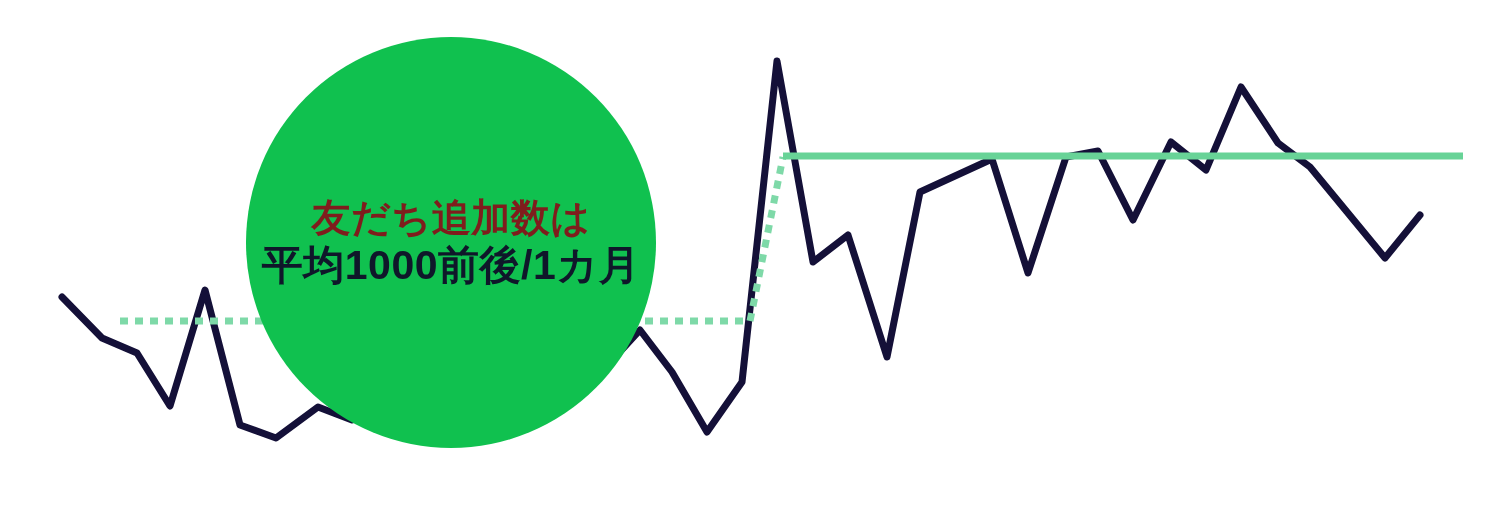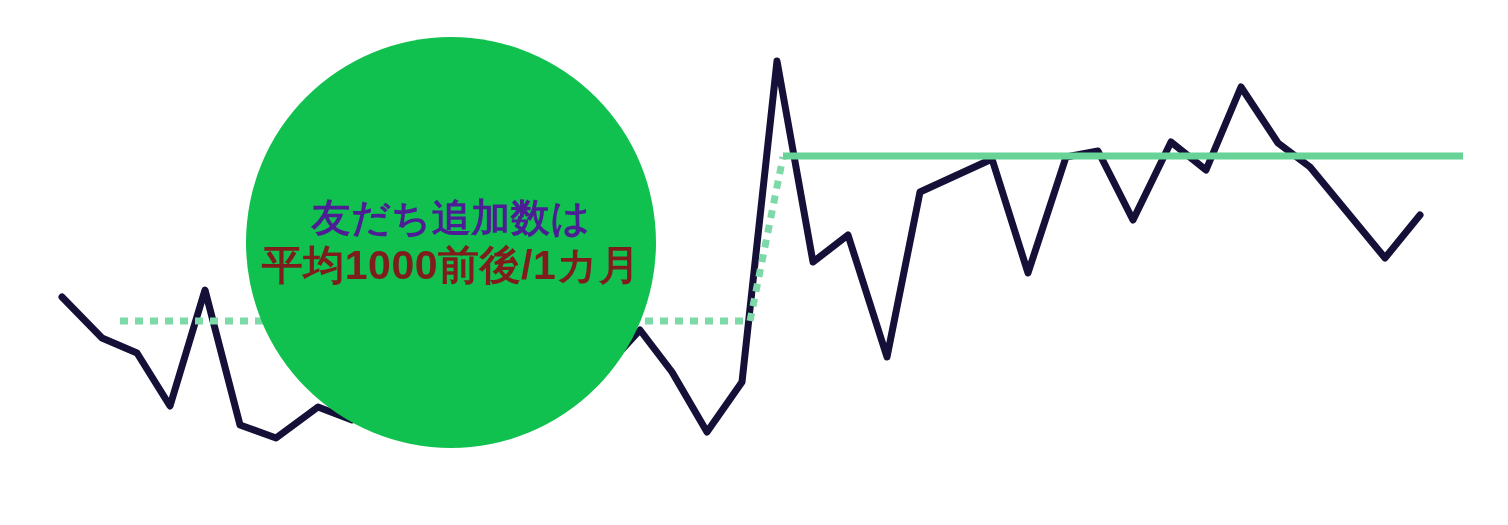--- a/index.html
+++ b/index.html
@@ -54,17 +54,17 @@
 
 <div id="stage" style="background: rgb(255, 255, 255);">
 
   <svg id="chart-svg" viewBox="0 0 1508 525" preserveAspectRatio="none">
     <polyline id="series-path" fill="none" stroke-linecap="round" stroke-linejoin="round" points="62,297 102,338 137,353 170,406 205,290 240,425 276,438 318,407 352,420 390,380 430,392 470,372 512,385 552,368 596,378 640,330 672,372 707,432 742,382 777,61 813,262 848,235 887,357 920,192 992,159 1028,273 1066,157 1098,151 1133,220 1171,142 1206,170 1241,87 1278,143 1310,167 1385,258 1420,215" stroke="#141038" stroke-width="7"></polyline>
     <polyline id="ref-dotted" fill="none" stroke-linecap="butt" stroke-linejoin="miter" points="120,321 750,321 783,157" stroke="#7ED9A8" stroke-width="7" stroke-dasharray="8 7"></polyline>
     <polyline id="ref-solid" fill="none" stroke-linecap="butt" stroke-linejoin="miter" points="783,156 1463,156" stroke="#68D397" stroke-width="7"></polyline>
   </svg>
 
   <div id="callout-badge" style="background: rgb(16, 193, 79);">
-    <div class="callout-line callout-line-1" style="color: #4c1d95;">友だち追加数は</div>
-    <div class="callout-line callout-line-2" style="color: #7f1d1d;">平均1000前後/1カ月</div>
+    <div class="callout-line callout-line-1" style="color: #7f1d1d;">友だち追加数は</div>
+    <div class="callout-line callout-line-2" style="color: #0f172a;">平均1000前後/1カ月</div>
   </div>
 
 </div>
 
 </body></html>

